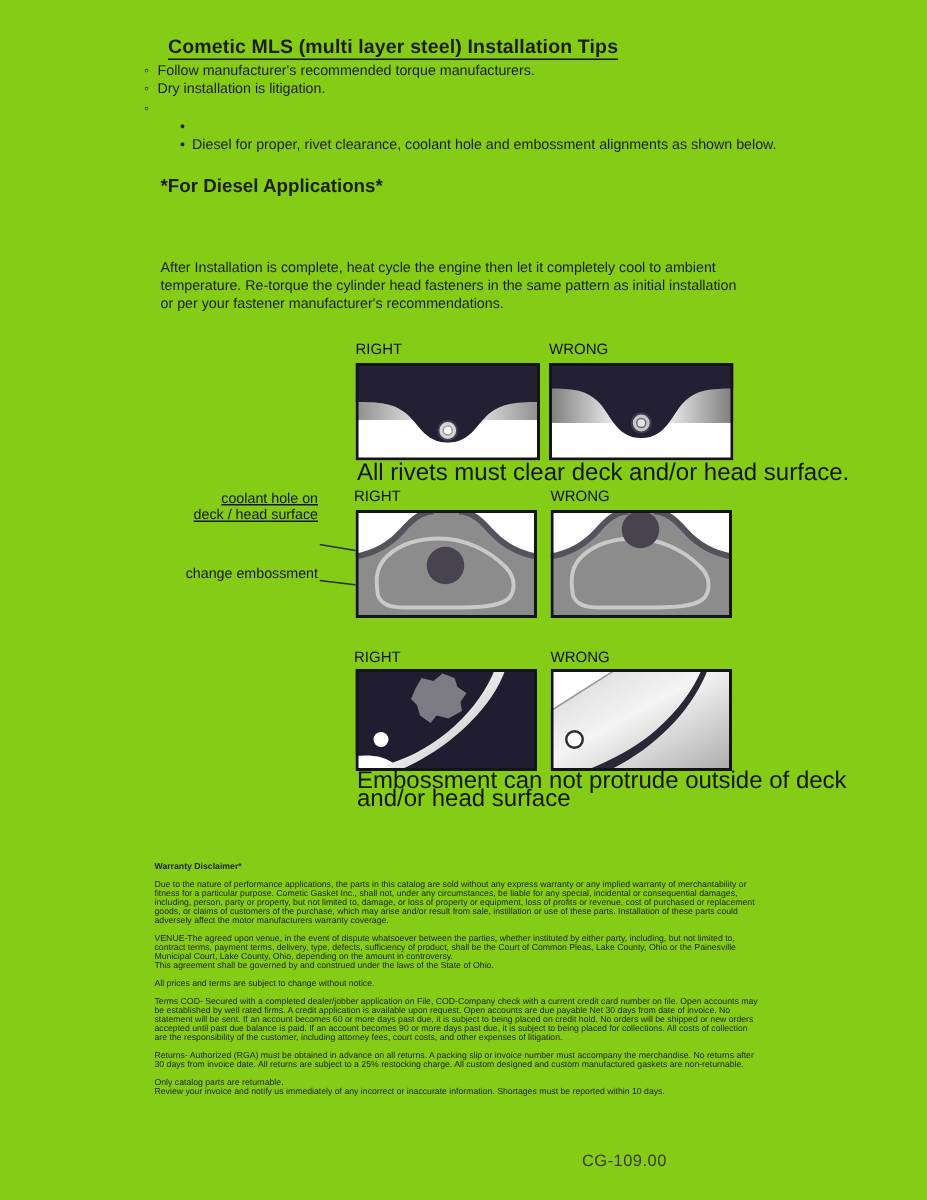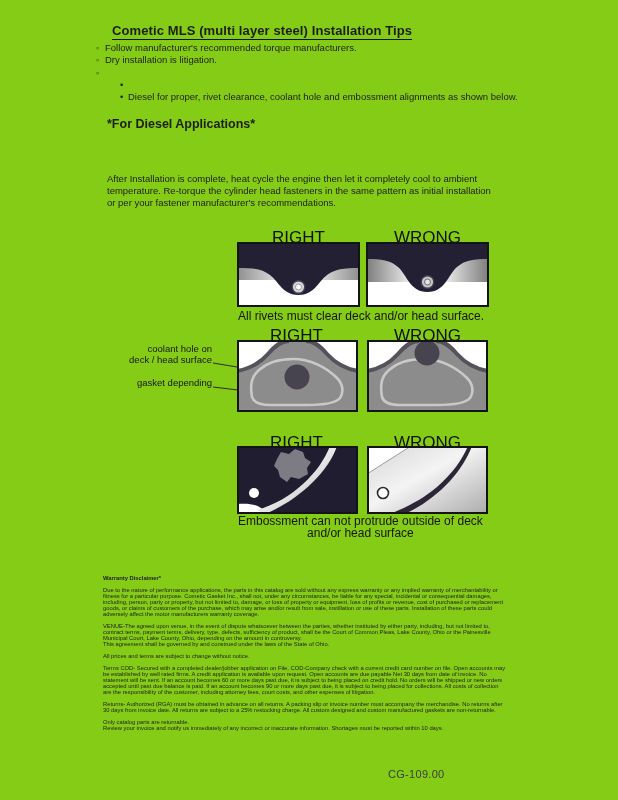--- a/index.html
+++ b/index.html
@@ -13,22 +13,22 @@
   .bullets{left:96px;top:42px;font-size:9.5px;line-height:12.3px;}
   .b-row{display:flex;}
   .b-row.lvl2{margin-left:24px;}
   .b-marker{width:9px;text-align:left;}
   .b-row.lvl2 .b-marker{width:8px;}
 
   .diesel-h{left:107px;top:117px;font-size:12.5px;font-weight:bold;}
   .para{left:107px;font-size:9.5px;line-height:12.2px;}
   .p1{top:132px;} .p2{top:161px;margin-top:12px;} .pnote{top:203px;}
 
-  .fig-label{width:123px;text-align:center;font-size:17px;color:#121212;}
-  .fig-caption{font-size:12px;line-height:12px;color:#161616;text-align:center;}
+  .fig-label{width:123px;text-align:left;font-size:10px;color:#121212;}
+  .fig-caption{font-size:16px;line-height:12px;color:#161616;}
   .fig-box{display:block;}
   .fig-box svg{display:block;}
 
   .ann-label{width:112px;text-align:right;font-size:9.5px;line-height:10.6px;color:#161616;}
 
   .fineprint{left:103px;top:575px;width:424px;font-size:5.8px;line-height:6.15px;color:#232323;}
   .fineprint .fp-head{font-weight:bold;}
   .fp{margin:0;}
   .fp.gap{margin-top:5.5px;}
 
@@ -110,22 +110,22 @@
       <circle cx="61.5" cy="40" r="6.3" fill="#c6c6c6" stroke="#403c52" stroke-width="1.4"></circle>
       <circle cx="61.5" cy="40" r="3" fill="#e2e2e2" stroke="#6e6e6e" stroke-width="1"></circle>
       <rect x="1" y="1" width="121" height="63" fill="none" stroke="#141414" stroke-width="2"></rect>
     </svg>
   </div>
   <div class="abs fig-caption" style="left:238px;top:310px;">All rivets must clear deck and/or head surface.</div>
 
   <div class="abs fig-label" style="left:236px;top:326px;width:121px;">RIGHT</div>
   <div class="abs fig-label" style="left:367px;top:326px;width:121px;">WRONG</div>
 
-  <div class="abs ann-label" style="left:100px;top:344px;">coolant hole on<br>deck / head surface</div>
-  <div class="abs ann-label" style="left:100px;top:378px;">gasket depending</div>
+  <div class="abs ann-label" style="left:100px;top:328px;text-decoration:underline;">coolant hole on<br>deck / head surface</div>
+  <div class="abs ann-label" style="left:100px;top:378px;">change embossment</div>
 
   <div class="abs" style="left:213px;top:344px;">
     <svg width="160" height="60" viewBox="0 0 160 60">
       <line x1="0" y1="19" x2="84" y2="33" stroke="#2b2b2b" stroke-width="1"></line>
       <line x1="0" y1="43" x2="50" y2="49" stroke="#2b2b2b" stroke-width="1"></line>
     </svg>
   </div>
 
   <div class="abs fig-box" style="left:237px;top:340px;">
     <svg width="121" height="72" viewBox="0 0 121 72">

